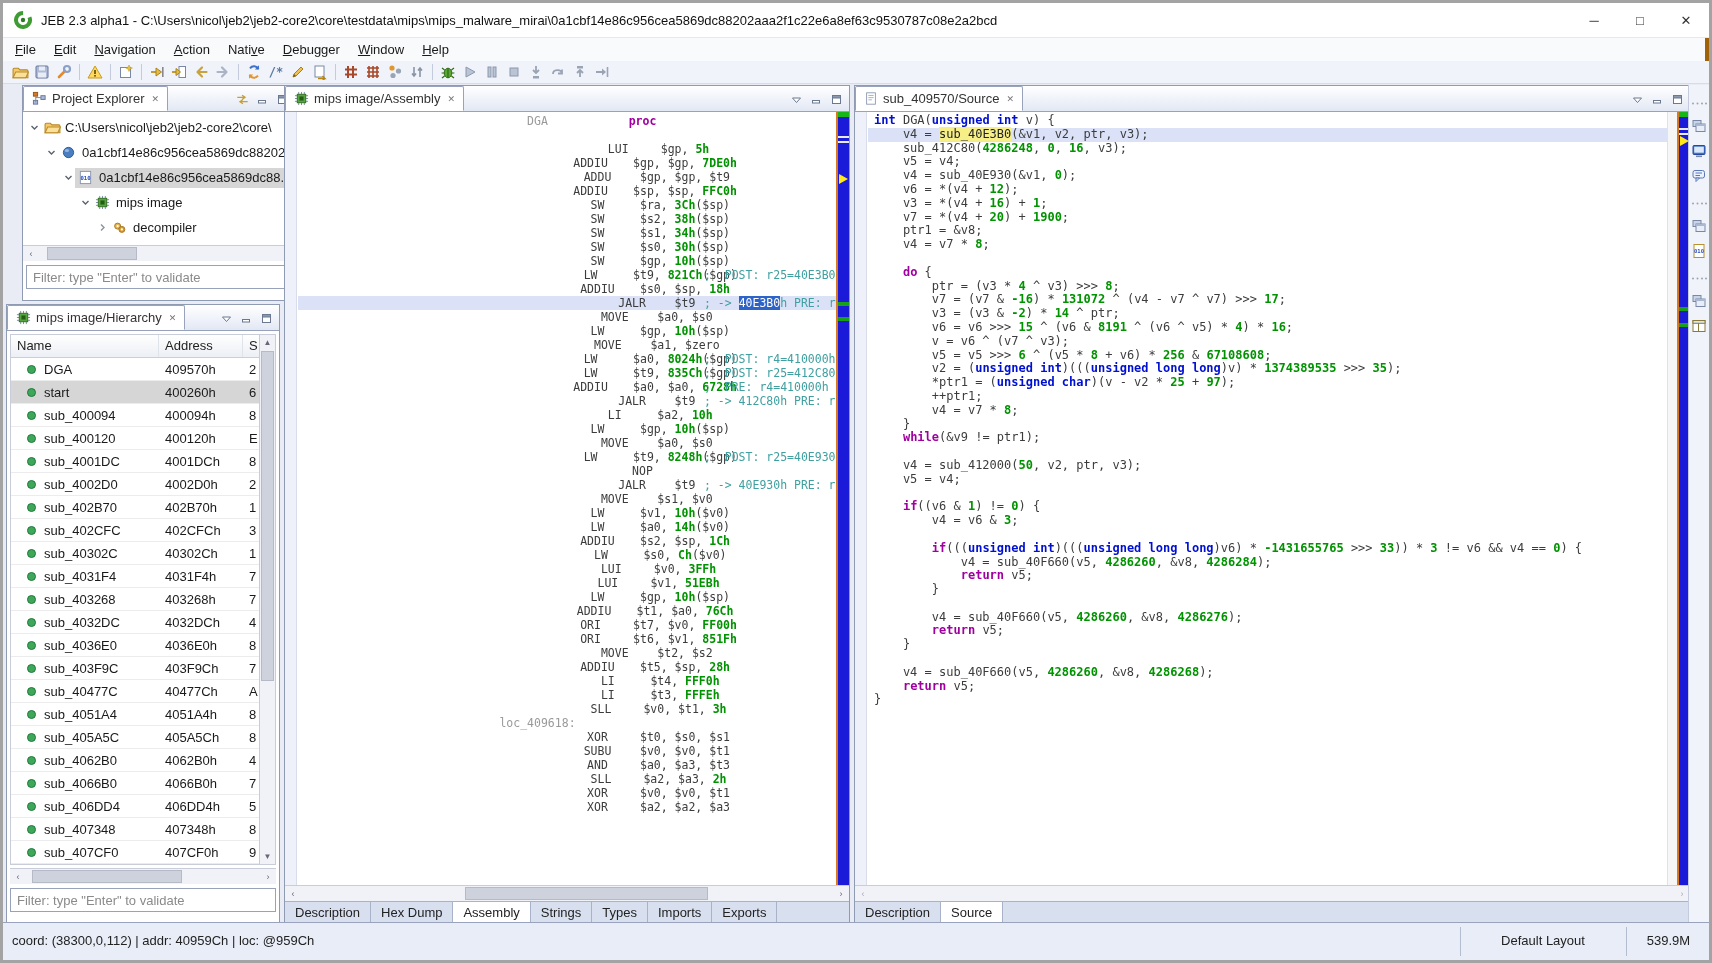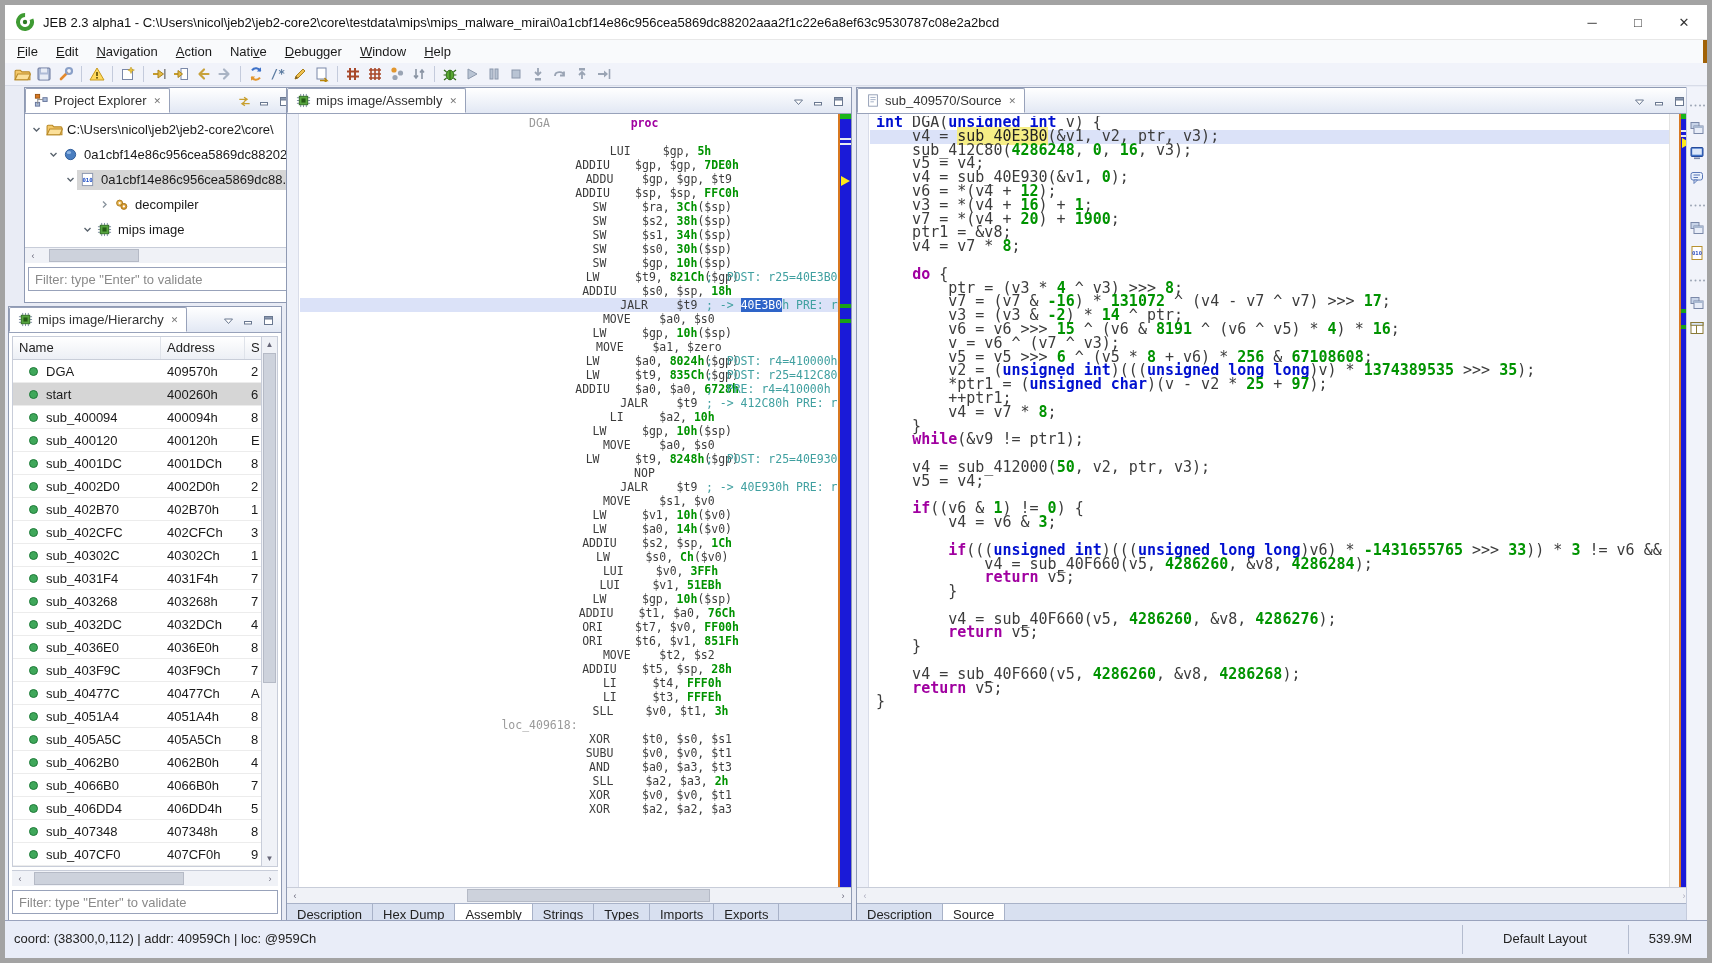--- a/index.html
+++ b/index.html
@@ -1,18 +1,18 @@
 <!DOCTYPE html>
 <html><head>
 <meta charset="utf-8">
 <style>
   * { margin:0; padding:0; box-sizing:border-box; }
   html,body { width:1712px; height:963px; overflow:hidden; }
   body { font-family:"Liberation Sans", sans-serif; background:#e9ecf5; color:#222; }
-  .win { position:relative; width:1712px; height:963px; border:5px solid #a3a3a3; background:#a16207; }
+  .win { position:relative; width:1712px; height:963px; border:3px solid #a3a3a3; background:#a16207; }
 
   
   .titlebar { position:absolute; top:0; left:0; right:0; height:35px; background:#ffffff; display:flex; align-items:center; padding-left:10px; border-bottom:1px solid #e8e8e8; }
   .title-text { font-size:13px; color:#111; margin-left:8px; white-space:nowrap; }
   .win-controls { position:absolute; right:0; top:0; height:35px; display:flex; }
   .win-btn { width:46px; height:35px; display:flex; align-items:center; justify-content:center; font-size:13px; color:#333; }
 
   
   .menubar { position:absolute; top:35px; left:0; right:4px; height:23px; background:#f9fafc; display:flex; align-items:center; padding-left:3px; }
   .menu-item { font-size:13px; color:#1a1a1a; padding:2px 9px; }
@@ -70,21 +70,21 @@
 
   
   #asm { left:281px; top:1px; width:566px; height:841px; }
   #src { left:851px; top:1px; width:837px; height:841px; }
   .code-area { position:relative; background:#fff; overflow:hidden; }
   #asm .code-area { height:773px;text-align:center; }
   #src .code-area { height:773px; }
   .gutter { position:absolute; left:0; top:0; bottom:0; width:12px; background:#eef1f9; border-right:1px solid #d9dde9; }
   .code-body { position:absolute; top:2px; bottom:0; overflow:hidden; font-family:"DejaVu Sans Mono", monospace; font-size:11.5px; }
   #asm .code-body { left:13px; right:13px; }
-  #src .code-body { left:13px; right:23px; font-size:15px; }
+  #src .code-body { left:13px; right:23px; font-size:12px; }
   .asm-line { position:relative; height:14px; line-height:14px; white-space:pre; padding-left:26px; }
   .asm-line.hl { background:#dbe2f8; }
   .asm-lbl { display:inline-block; width:125px; }
   .asm-mn { display:inline-block; width:85px; }
   .asm-cm { position:absolute; left:406px; top:0; white-space:pre; }
   .src-line { height:13.8px; line-height:13.8px; white-space:pre; padding-left:6px; }
   .src-line.hl { background:#dbe2f8; }
 
   .tk-d { color:#3c3c3c; } .tk-n { color:#009300; font-weight:bold; }
   .tk-k { color:#a000a0; font-weight:bold; } .tk-t { color:#0010d0; font-weight:bold; }
@@ -379,57 +379,57 @@
               </svg>
             </span>
             <span class="sel-box selected">
               <span class="tree-icon">
                 <svg width="15" height="15" viewBox="0 0 16 16">
                   <rect x="2.5" y="1.5" width="11" height="13" fill="#fff" stroke="#8a96ae"></rect>
                   <text x="8" y="10.5" font-size="6" text-anchor="middle" fill="#2050c8" font-family="monospace" font-weight="bold">010</text>
                 </svg>
               </span>
               <span>0a1cbf14e86c956cea5869dc88.</span>
-            </span>
-          </div>
-          <div class="trow" style="padding-left: 72px;">
-            <span class="twisty">
-              <svg width="9" height="9">
-                <path d="M3 1.5 6 4.5 3 7.5" fill="none" stroke="#8a949e" stroke-width="1.4"></path>
-              </svg>
-            </span>
-            <span class="sel-box">
-              <span class="tree-icon">
-                <svg width="15" height="15" viewBox="0 0 16 16">
-                  <circle cx="6" cy="6.5" r="3.2" fill="#e8b44a" stroke="#a87820"></circle>
-                  <circle cx="10.5" cy="10" r="3.2" fill="#d89a30" stroke="#a87820"></circle>
-                  <circle cx="6" cy="6.5" r="1.2" fill="#fff"></circle>
-                  <circle cx="10.5" cy="10" r="1.2" fill="#fff"></circle>
-                </svg>
-              </span>
-              <span>decompiler</span>
             </span>
           </div>
           <div class="trow" style="padding-left: 55px;">
             <span class="twisty">
               <svg width="9" height="9">
                 <path d="M1.5 3 4.5 6 7.5 3" fill="none" stroke="#5a646e" stroke-width="1.4"></path>
               </svg>
             </span>
             <span class="sel-box">
               <span class="tree-icon">
                 <svg width="15" height="15" viewBox="0 0 16 16">
                   <g stroke="#7a8aa0">
                     <path d="M5 1v2.5 M8 1v2.5 M11 1v2.5 M5 12.5V15 M8 12.5V15 M11 12.5V15 M1 5h2.5 M1 8h2.5 M1 11h2.5 M12.5 5H15 M12.5 8H15 M12.5 11H15"></path>
                   </g>
                   <rect x="3.5" y="3.5" width="9" height="9" fill="#57a53f" stroke="#2e6e20"></rect>
                   <rect x="5.8" y="5.8" width="4.4" height="4.4" fill="#245c16"></rect>
                 </svg>
               </span>
               <span>mips image</span>
+            </span>
+          </div>
+          <div class="trow" style="padding-left: 72px;">
+            <span class="twisty">
+              <svg width="9" height="9">
+                <path d="M3 1.5 6 4.5 3 7.5" fill="none" stroke="#8a949e" stroke-width="1.4"></path>
+              </svg>
+            </span>
+            <span class="sel-box">
+              <span class="tree-icon">
+                <svg width="15" height="15" viewBox="0 0 16 16">
+                  <circle cx="6" cy="6.5" r="3.2" fill="#e8b44a" stroke="#a87820"></circle>
+                  <circle cx="10.5" cy="10" r="3.2" fill="#d89a30" stroke="#a87820"></circle>
+                  <circle cx="6" cy="6.5" r="1.2" fill="#fff"></circle>
+                  <circle cx="10.5" cy="10" r="1.2" fill="#fff"></circle>
+                </svg>
+              </span>
+              <span>decompiler</span>
             </span>
           </div>
         </div>
       <div class="hscroll">
         <span class="hs-arrow hs-left">‹</span>
         <div class="hs-thumb" style="left:24px;width:90px;"></div>
         <span class="hs-arrow hs-right">›</span>
       </div>
       <input class="filter-input" placeholder="Filter: type &quot;Enter&quot; to validate" style="">
     </div>

